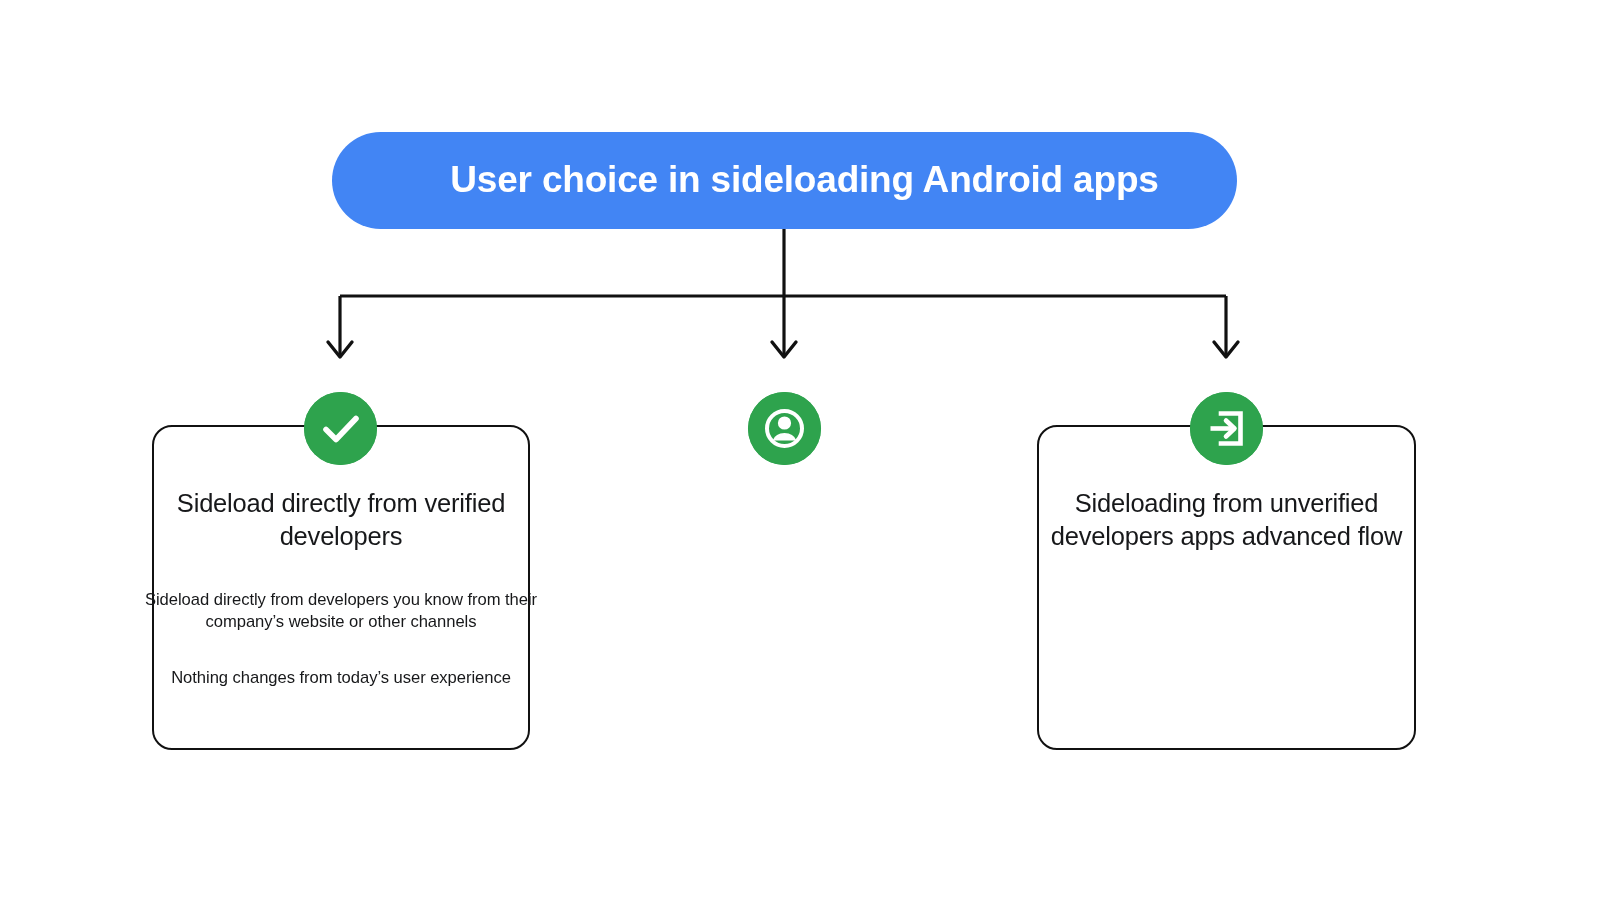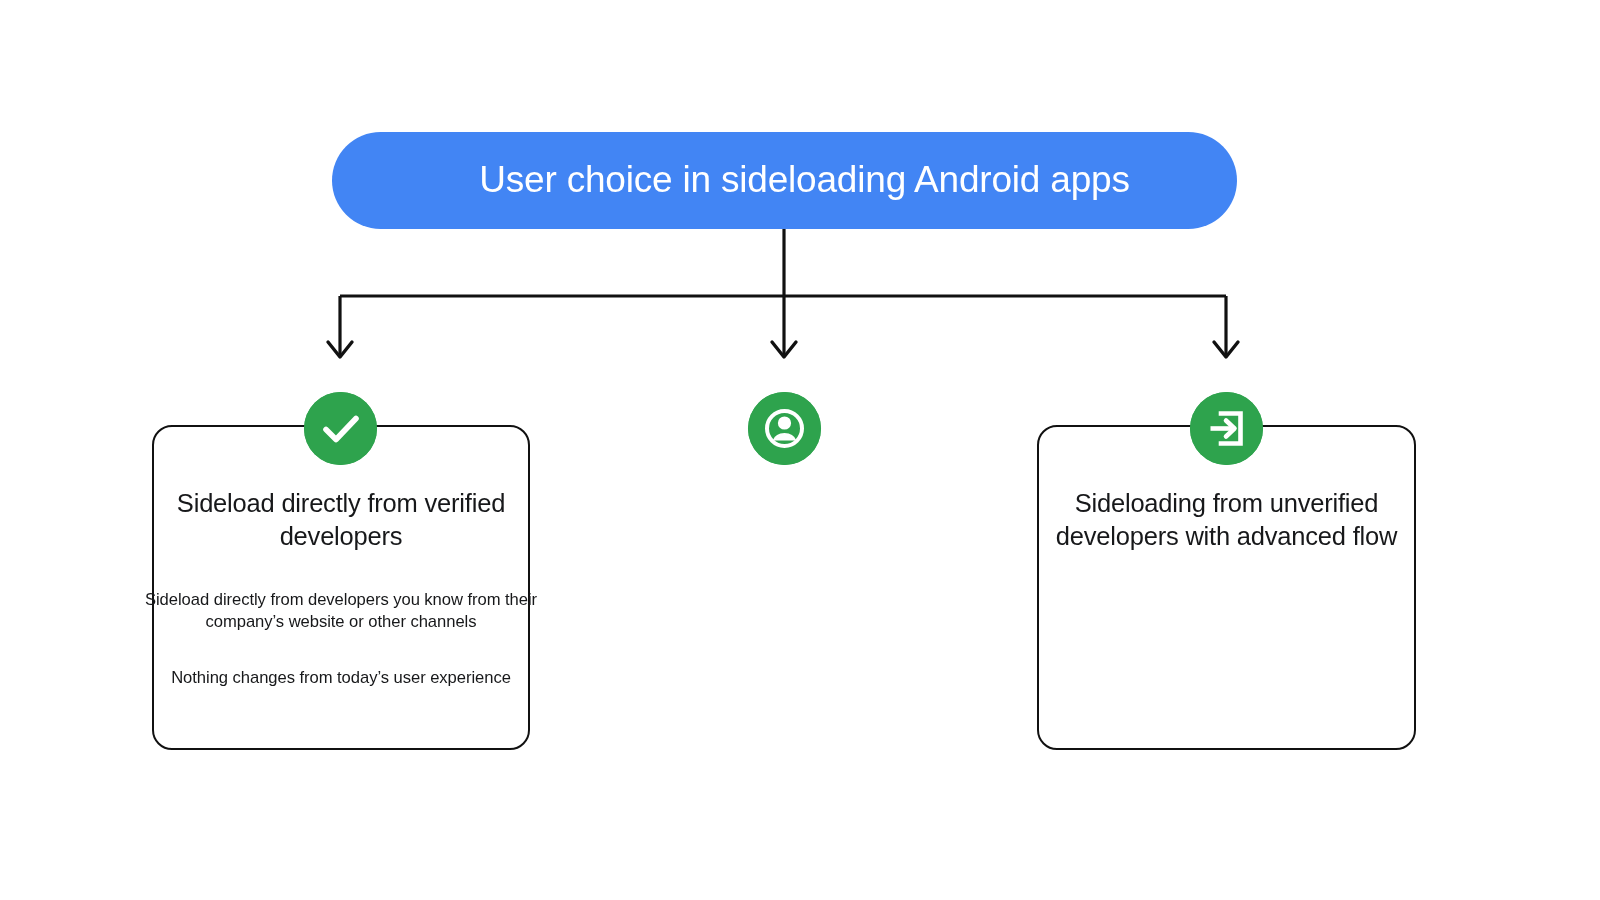--- a/index.html
+++ b/index.html
@@ -31,21 +31,21 @@
     border-radius: 49px;
     background: #4285F4;
     display: flex;
     align-items: center;
     justify-content: center;
     box-sizing: border-box;
   }
   .title-pill-text {
     color: #ffffff;
     font-size: 37px;
-    font-weight: 400;
+    font-weight: 700;
     letter-spacing: -0.2px;
     line-height: 1.1;
     text-align: center;
     white-space: nowrap;
     margin-left: 40px;
   }
 
   
   .connectors {
     position: absolute;
@@ -171,16 +171,16 @@
 
   <div class="icon-badge badge-3">
     <svg width="73" height="73" viewBox="0 0 73 73" aria-hidden="true">
       <circle cx="36.5" cy="36.5" r="36.5" fill="#2EA34D"></circle>
       <path d="M 31 21.5 H 50.5 V 51.5 H 31" fill="none" stroke="#ffffff" stroke-width="4.6" stroke-linecap="square" stroke-linejoin="miter"></path>
       <path d="M 20.5 36.5 H 43" fill="none" stroke="#ffffff" stroke-width="4.6" stroke-linecap="butt"></path>
       <polyline points="36,28.5 44.5,36.5 36,44.5" fill="none" stroke="#ffffff" stroke-width="4.6" stroke-linecap="round" stroke-linejoin="round"></polyline>
     </svg>
   </div>
   <div class="card card-3">
-    <div class="card-heading">Sideloading from unverified developers with advanced flow</div>
+    <div class="card-heading">Sideloading from unverified developers apps advanced flow</div>
   </div>
 
 </div>
 
 </body></html>

